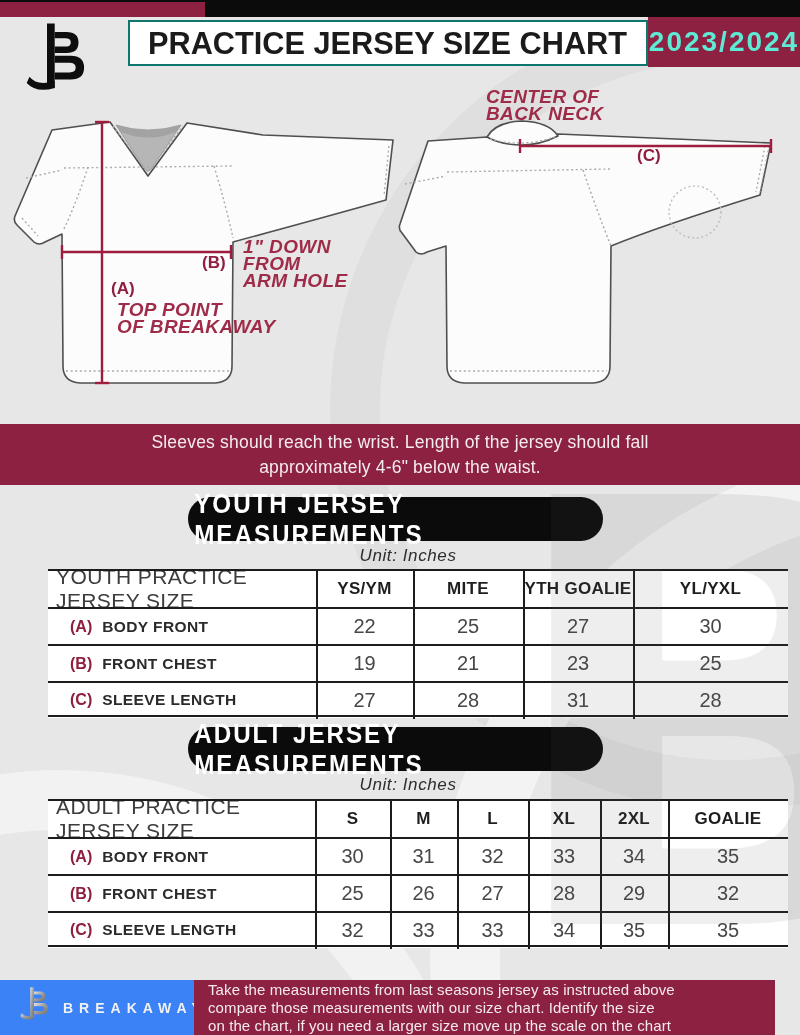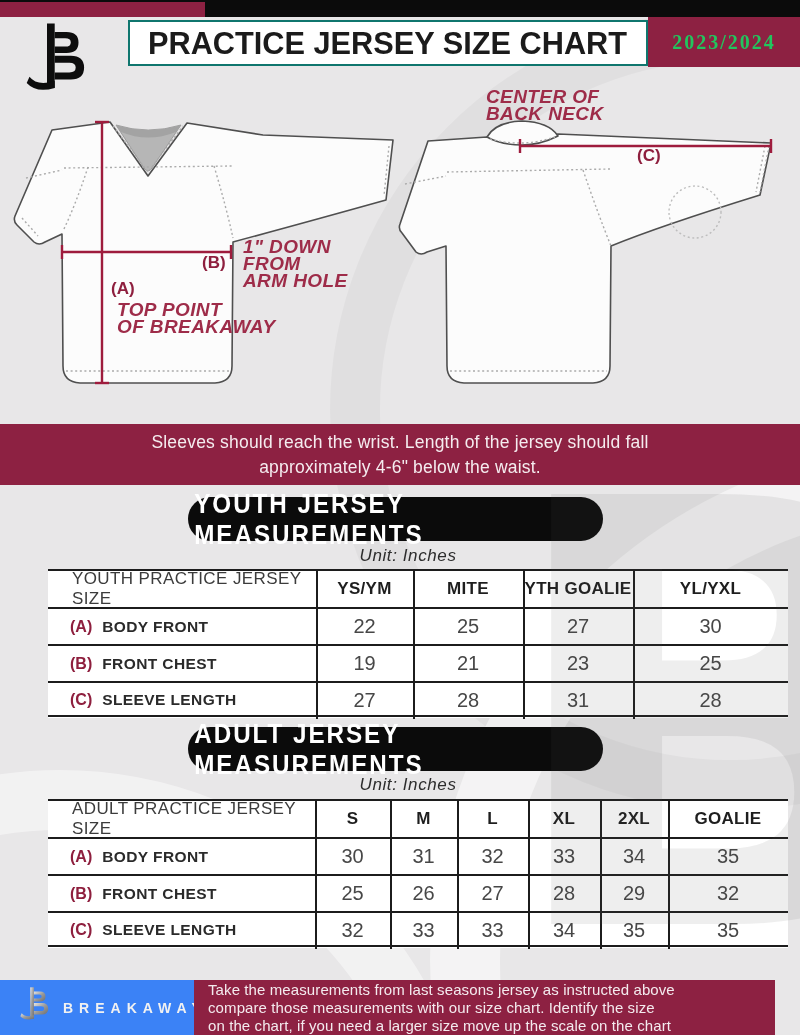--- a/index.html
+++ b/index.html
@@ -20,22 +20,22 @@
 
   
   .topbar{left:0;top:0;width:800px;height:17px;background:#0b0b0b;z-index:3;}
   .topbar-maroon{left:0;top:2px;width:205px;height:15px;background:#8d2142;}
   .logo-header{left:26px;top:22px;z-index:4;}
   .title-box{left:128px;top:20px;width:516px;height:42px;background:#ffffff;border:2px solid #0f766e;
              display:flex;align-items:center;justify-content:center;z-index:4;}
   .title-box span{font-size:32px;font-weight:800;color:#1b1b1b;letter-spacing:0px;transform:scaleX(0.96);}
   .year-box{left:648px;top:17px;width:152px;height:50px;background:#8d2142;
             display:flex;align-items:center;justify-content:center;z-index:4;}
-  .year-box span{font-family:Liberation Serif, serif;font-weight:bold;font-size:20px;
-                 color:#22c55e;letter-spacing:2px;}
+  .year-box span{font-family:Liberation Sans, sans-serif;font-weight:bold;font-size:28px;
+                 color:#5eead4;letter-spacing:2px;}
 
   
   .diagram-svg{left:0;top:66px;z-index:2;}
   .dlabel{position:absolute;z-index:4;color:#9e2c49;font-style:italic;font-weight:600;
           font-size:19px;line-height:17px;letter-spacing:0.4px;}
   .dkey{position:absolute;z-index:4;color:#8e1f3e;font-weight:800;font-size:17px;font-style:normal;}
 
   
   .banner{left:0;top:424px;width:800px;height:61px;background:#8d2142;z-index:3;
           display:flex;align-items:center;justify-content:center;text-align:center;}
@@ -51,21 +51,21 @@
 
   
   .sizetable{position:absolute;left:48px;width:740px;height:148px;z-index:3;background:#ffffff;}
   .hline{position:absolute;left:0;width:740px;height:2px;background:#1c1c1c;z-index:4;}
   .vline{position:absolute;top:-1px;height:150px;width:2px;background:#1c1c1c;z-index:4;}
   .tgrid{position:absolute;left:0;top:0;display:grid;grid-template-rows:38px 37px 37px 36px;z-index:3;}
   .ygrid{grid-template-columns:268px 97px 110px 110px 155px;}
   .agrid{grid-template-columns:267px 75px 67px 71px 72px 68px 120px;}
   .cell{display:flex;align-items:center;justify-content:center;}
   .th{font-weight:700;font-size:17px;color:#1e1e1e;letter-spacing:0.3px;}
-  .th-first{justify-content:flex-start;padding-left:24px;font-size:17px;color:#3c3c3c;
+  .th-first{justify-content:flex-start;padding-left:8px;font-size:21px;color:#3c3c3c;
             letter-spacing:0.4px;font-weight:400;}
   .label-cell{justify-content:flex-start;padding-left:22px;gap:10px;}
   .rkey{color:#8e1f3e;font-weight:800;font-size:16px;}
   .rlabel{color:#2a2a2a;font-weight:600;font-size:15.5px;letter-spacing:0.4px;}
   .val{font-size:20px;color:#474747;}
 
   
   .footer{left:0;top:980px;width:800px;height:55px;z-index:7;display:flex;}
   .footer-black{width:194px;height:55px;background:#3b82f6;display:flex;align-items:center;}
   .brand{color:#f1f1f1;font-weight:700;font-size:14px;letter-spacing:6px;margin-left:9px;}

